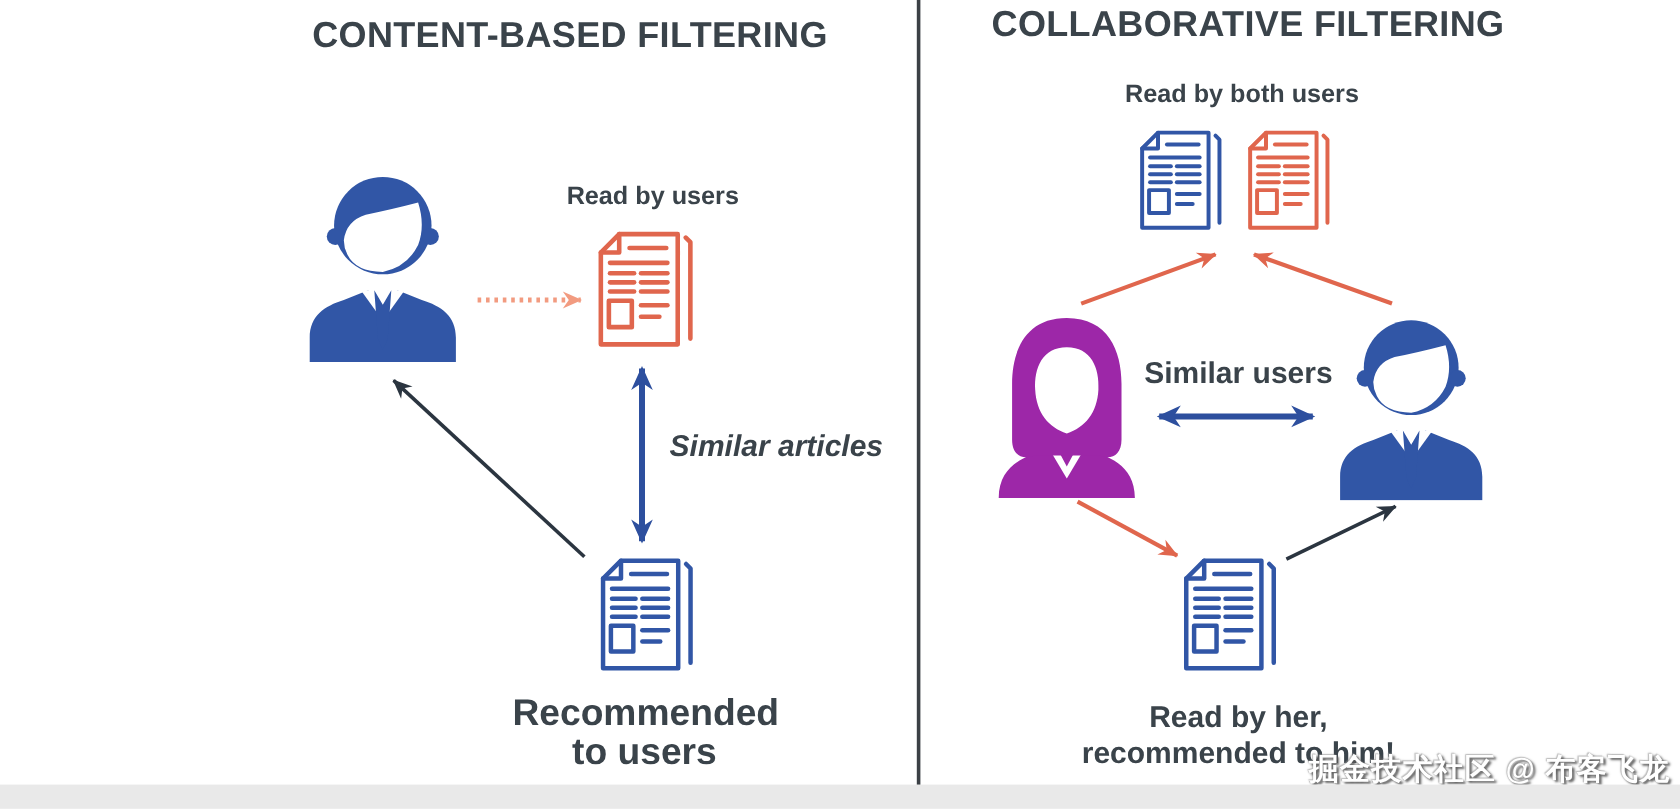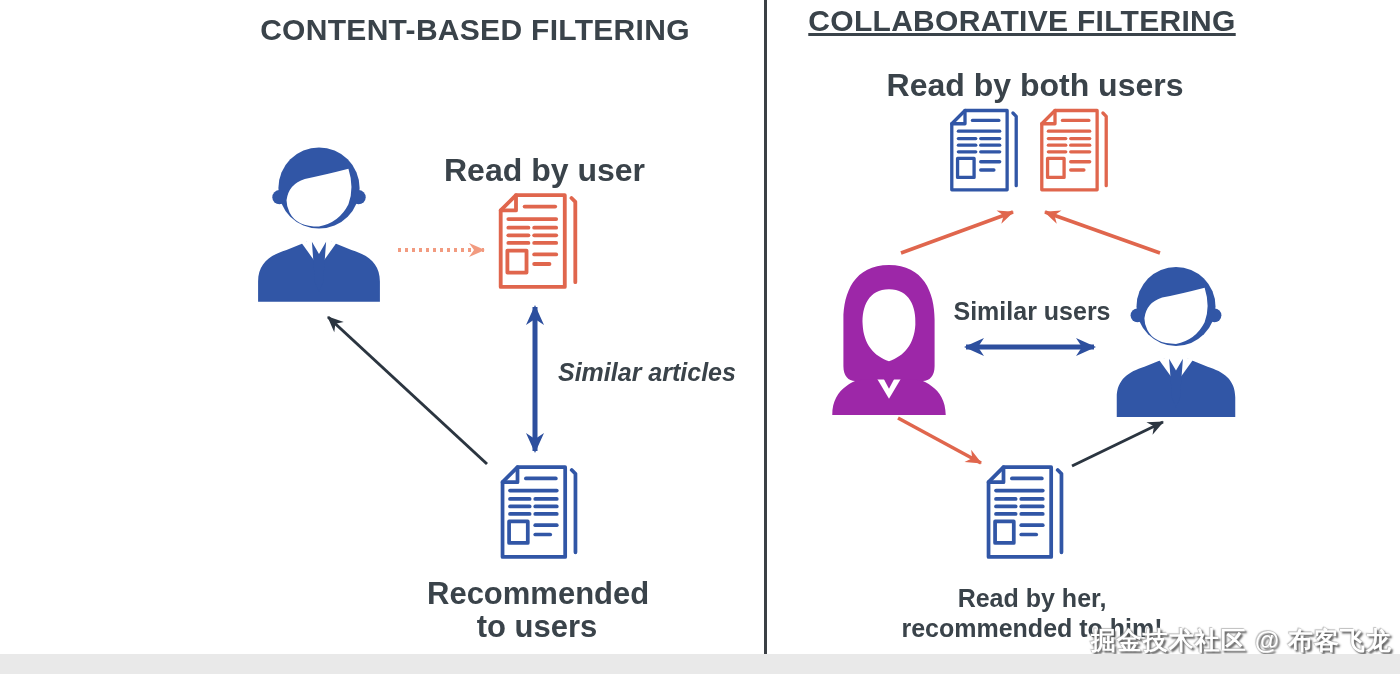--- a/index.html
+++ b/index.html
@@ -10,21 +10,21 @@
   html,body{margin:0;padding:0;background:#e9e9e9;}
   .canvas{
     position:relative; width:1400px; height:654px; background:var(--background);
     font-family:"Liberation Sans", sans-serif; overflow:hidden; margin:0 auto;
   }
   .abs{position:absolute;}
   .label{color:var(--dark-text); font-weight:bold; white-space:nowrap;}
   .center{text-align:center;}
   .title{font-size:30px; letter-spacing:0.3px;}
   .mid{font-size:25px;}
-  .small{font-size:32px;}
+  .small{font-size:21px;}
   .rec{font-size:31px; line-height:33px;}
   .rbh{font-size:25px; line-height:30px;}
   .divider{background:var(--divider);}
   .icon{display:block;}
   .doc-blue{color:var(--blue);}
   .doc-orange{color:var(--orange);}
   .person-blue{color:var(--blue);}
   .person-purple{color:var(--purple);}
   .arrows{left:0; top:0; pointer-events:none;}
   .st-salmon{stroke:var(--salmon); stroke-width:4;}
@@ -113,38 +113,38 @@
   </svg>
 
   <div class="abs divider" style="left:764px; top:0; width:3px; height:657px;"></div>
 
   <div class="abs label title center" style="left:175px; top:13px; width:600px;">CONTENT-BASED FILTERING</div>
 
   <svg class="abs icon person-blue" style="left:252px; top:139px; width:134px; height:163px;">
       <use href="#sym-male"></use>
     </svg>
 
-  <div class="abs label small center" style="left:444px; top:152px; width:200px;">Read by user</div>
+  <div class="abs label small center" style="left:444px; top:152px; width:200px;">Read by users</div>
 
   <svg class="abs icon doc-orange" style="left:494px; top:191px; width:88px; height:102px;">
       <use href="#sym-doc"></use>
     </svg>
 
   <div class="abs label mid" style="left:558px; top:358px;font-style:italic;">Similar articles</div>
 
   <svg class="abs icon doc-blue" style="left:496px; top:461px; width:86px; height:104px;">
       <use href="#sym-doc"></use>
     </svg>
 
   <div class="abs label rec center" style="left:427px; top:577px; width:220px;">
     <div>Recommended</div>
     <div>to users</div>
   </div>
 
-  <div class="abs label title center" style="left:772px; top:4px; width:500px;text-decoration:underline;">COLLABORATIVE FILTERING</div>
+  <div class="abs label title center" style="left:790px; top:4px; width:500px;">COLLABORATIVE FILTERING</div>
 
   <div class="abs label small center" style="left:885px; top:67px; width:300px;">Read by both users</div>
 
   <svg class="abs icon doc-blue" style="left:946px; top:106px; width:76px; height:90px;">
       <use href="#sym-doc"></use>
     </svg>
   <svg class="abs icon doc-orange" style="left:1036px; top:106px; width:76px; height:90px;">
       <use href="#sym-doc"></use>
     </svg>
 

